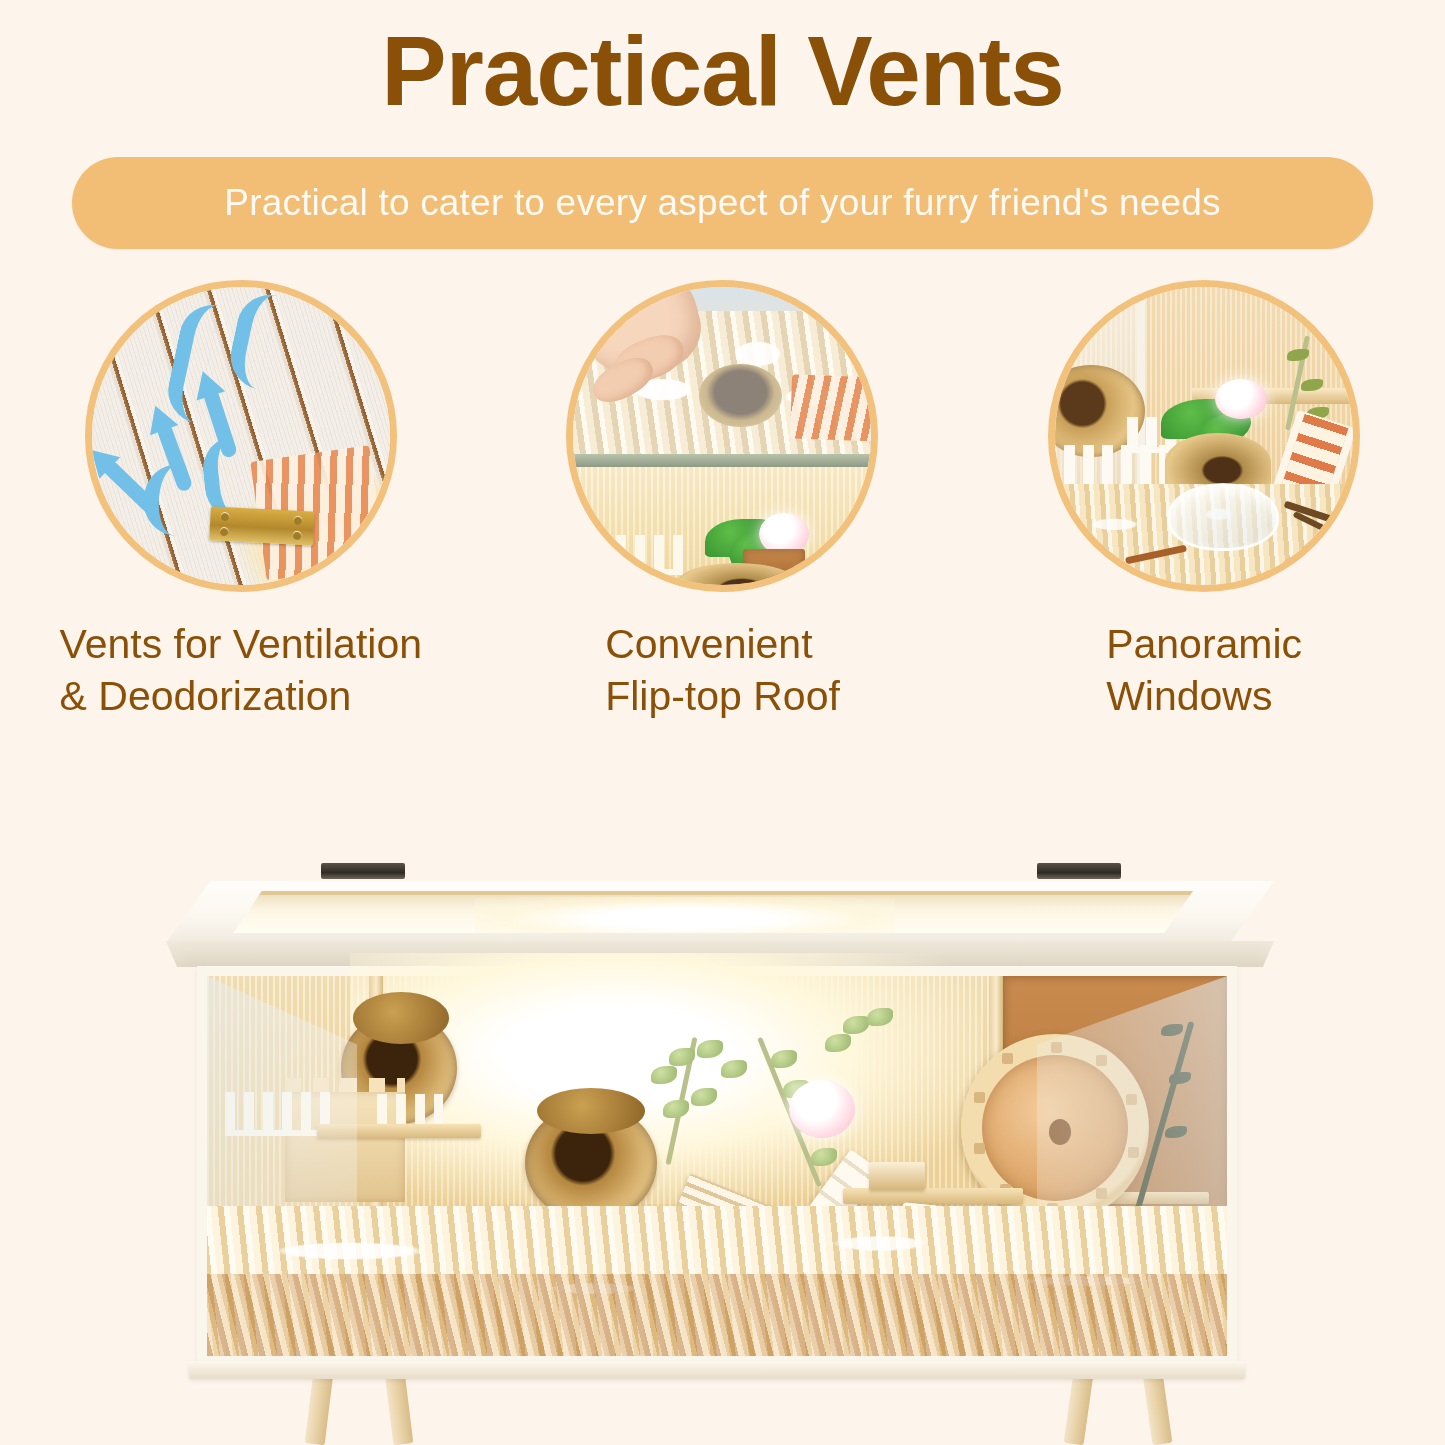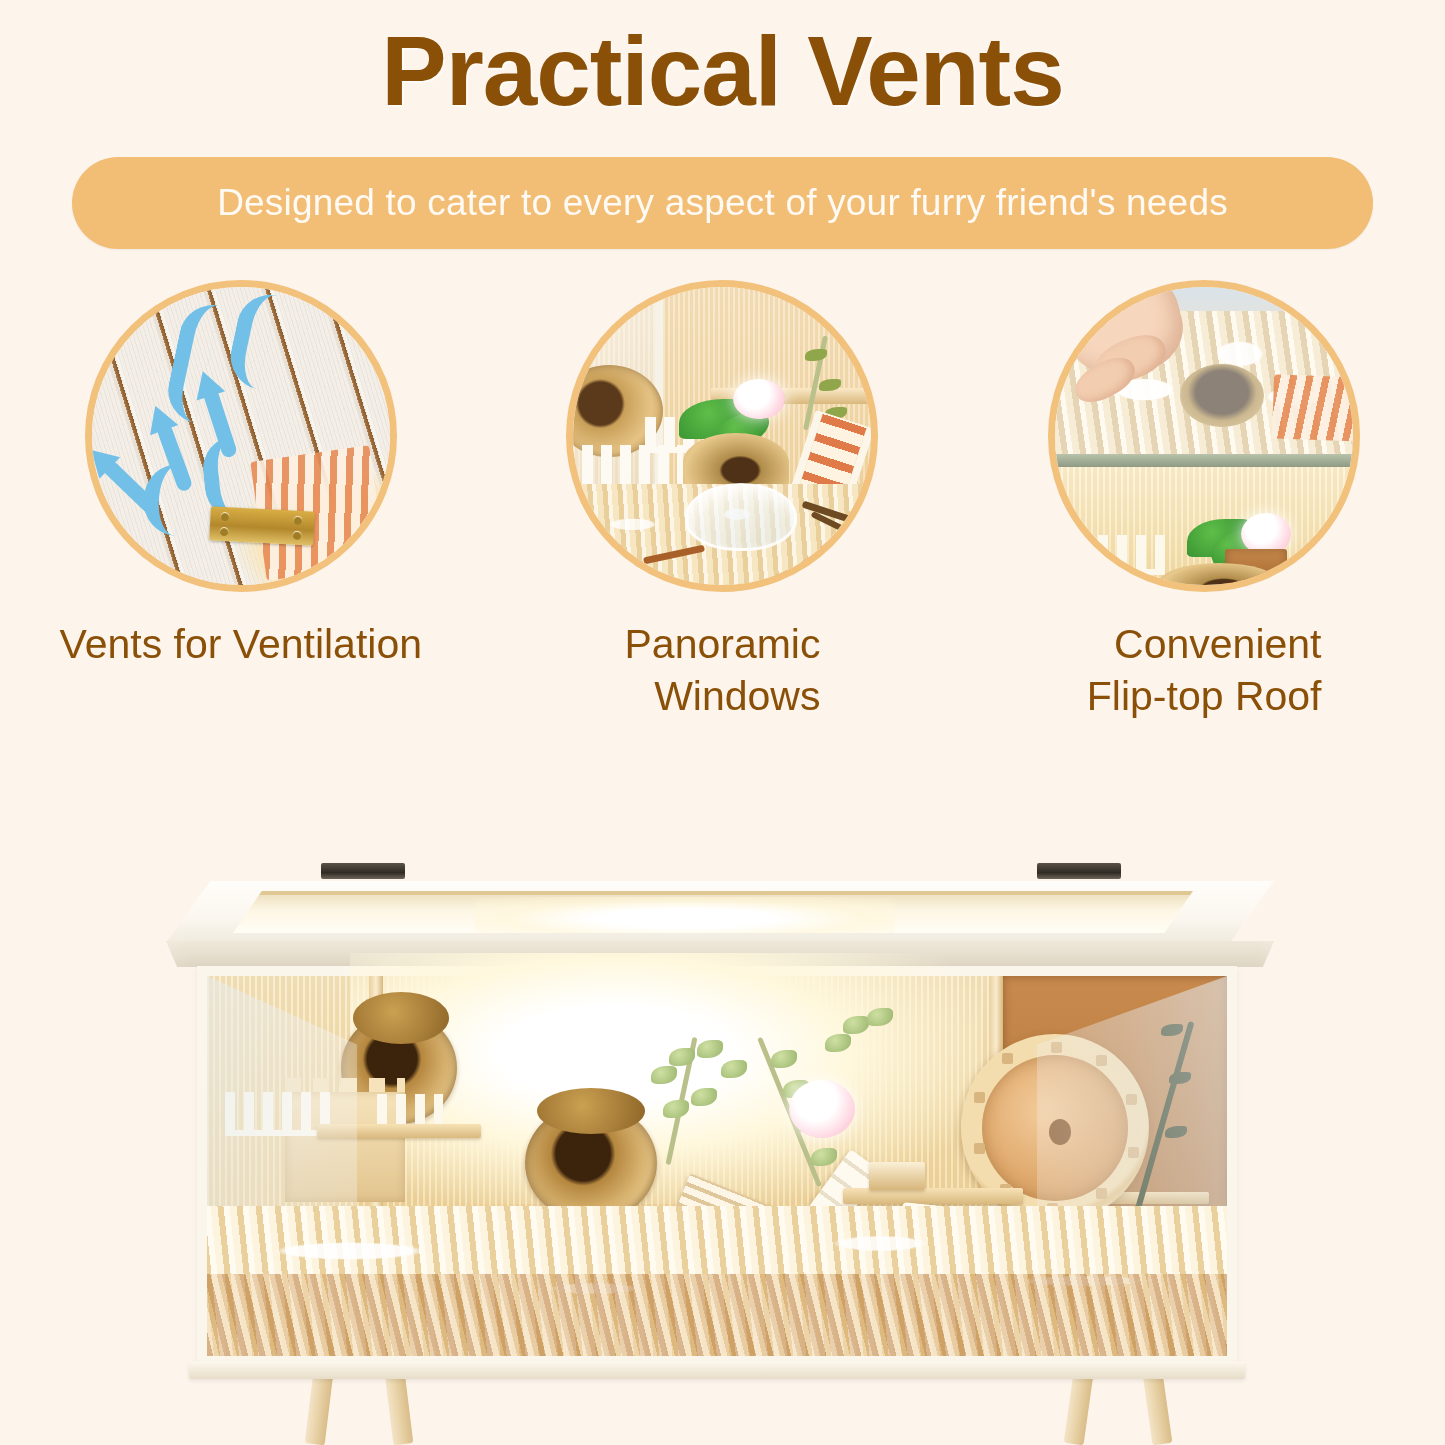--- a/index.html
+++ b/index.html
@@ -41,21 +41,21 @@
   }
   .feature { width:420px; display:flex; flex-direction:column; align-items:center; }
   .circle {
     width:312px; height:312px; border-radius:50%;
     border:7px solid #f2c17b;
     overflow:hidden; position:relative;
     background:#fbeedd;
   }
   .circle-inner { position:absolute; inset:0; }
   .caption {
-    margin-top:26px; text-align:right;
+    margin-top:26px; text-align:left;
     font-size:41px; color:#8a5008; line-height:1.28;
   }
 
   
   .slats { position:absolute; inset:-20%; background:
       repeating-linear-gradient(73deg,
         #f3efe8 0px, #f3efe8 44px,
         #e8e0d4 44px, #e8e0d4 47px,
         #a4703c 47px, #8d5f31 51px,
         #f7f4ee 51px, #f7f4ee 56px);
@@ -294,21 +294,21 @@
      background:linear-gradient(90deg,#fdf4ec 30%, rgba(253,244,236,0)); pointer-events:none; }
   .photo-fade-r { position:absolute; right:0; top:0; width:190px; height:100%;
      background:linear-gradient(270deg,#fdf4ec 30%, rgba(253,244,236,0)); pointer-events:none; }
 </style>
 </head>
 <body>
 
 <h1 class="title">Practical Vents</h1>
 
 <div class="subtitle-pill">
-  <span>Designed to cater to every aspect of your furry friend's needs</span>
+  <span>Practical to cater to every aspect of your furry friend's needs</span>
 </div>
 
 <div class="features">
 
   <div class="feature">
     <div class="circle">
       <div class="circle-inner">
         <div class="slats" style="transform:rotate(0deg)"></div>
         <div class="slat-grain"></div>
         <div class="warmglow"></div>
@@ -325,57 +325,21 @@
         <div class="hinge" style="left:118px; top:222px; transform:rotate(3deg);">
           <i style="left:10px; top:5px;"></i>
           <i style="left:10px; top:20px;"></i>
           <i style="right:12px; top:5px;"></i>
           <i style="right:12px; top:20px;"></i>
         </div>
       </div>
     </div>
     <div class="caption">
       <div>Vents for Ventilation</div>
-    </div>
-  </div>
-
-  <div class="feature">
-    <div class="circle">
-      <div class="circle-inner">
-        <div class="c2-wall"></div>
-        <div class="c2-grain"></div>
-        <div class="c2-shelf" style="top:34%; left:46%; right:0; width:auto;"></div>
-        <div class="c2-pane"></div>
-
-        <div class="nest" style="left:-18px; top:78px; width:108px; height:92px;"></div>
-        <div class="c2-fence" style="left:-10px; top:158px;"></div>
-        <div class="c2-fence" style="left:72px; top:130px; width:72px; height:36px;"></div>
-
-        <div class="greenleaf" style="left:106px; top:112px; width:74px; height:40px;"></div>
-        <div class="greenleaf" style="left:138px; top:128px; width:60px; height:32px; transform:rotate(-18deg);"></div>
-        <div class="pinkflower" style="left:160px; top:92px; width:52px; height:40px;"></div>
-        <div class="eucalstem" style="left:240px; top:48px; height:96px; transform:rotate(12deg);"></div>
-        <div class="vineleaf" style="left:232px; top:62px; background:#8fa64a;"></div>
-        <div class="vineleaf" style="left:246px; top:92px; background:#8fa64a;"></div>
-        <div class="vineleaf" style="left:252px; top:120px; background:#8fa64a;"></div>
-
-        <div class="tube" style="left:110px; top:146px; width:106px; height:78px;"></div>
-
-        <div class="ladder2" style="left:215px; top:128px;"></div>
-
-        <div class="bedding"></div>
-        <div class="domeglass" style="left:112px; top:196px; width:112px; height:68px;"></div>
-        <div class="twig" style="left:228px; top:224px; width:68px; height:7px; transform:rotate(18deg);"></div>
-        <div class="twig" style="left:236px; top:236px; width:56px; height:6px; transform:rotate(26deg);"></div>
-        <div class="twig" style="left:70px; top:264px; width:62px; height:7px; transform:rotate(-12deg); background:#a85f28;"></div>
-      </div>
-    </div>
-    <div class="caption">
-      <div>Panoramic</div>
-      <div>Windows</div>
+      <div>&amp; Deodorization</div>
     </div>
   </div>
 
   <div class="feature">
     <div class="circle">
       <div class="circle-inner">
         <div class="c3-bottom"></div>
         <div class="c3-bgrain"></div>
         <div class="c3-top"></div>
         <div class="c3-shav"></div>
@@ -391,20 +355,57 @@
         <div class="greenleaf" style="left:154px; top:246px; width:48px; height:28px; transform:rotate(-22deg);"></div>
         <div class="pinkflower" style="left:186px; top:226px; width:50px; height:42px;"></div>
         <div class="rwood" style="left:170px; top:262px; width:62px; height:34px; border-radius:3px;"></div>
         <div class="picket" style="left:24px; top:248px; width:86px; height:40px;"></div>
         <div class="tube" style="left:104px; top:276px; width:120px; height:52px;"></div>
       </div>
     </div>
     <div class="caption">
       <div>Convenient</div>
       <div>Flip-top Roof</div>
+    </div>
+  </div>
+
+  <div class="feature">
+    <div class="circle">
+      <div class="circle-inner">
+        <div class="c2-wall"></div>
+        <div class="c2-grain"></div>
+        <div class="c2-shelf" style="top:34%; left:46%; right:0; width:auto;"></div>
+        <div class="c2-pane"></div>
+
+        <div class="nest" style="left:-18px; top:78px; width:108px; height:92px;"></div>
+        <div class="c2-fence" style="left:-10px; top:158px;"></div>
+        <div class="c2-fence" style="left:72px; top:130px; width:72px; height:36px;"></div>
+
+        <div class="greenleaf" style="left:106px; top:112px; width:74px; height:40px;"></div>
+        <div class="greenleaf" style="left:138px; top:128px; width:60px; height:32px; transform:rotate(-18deg);"></div>
+        <div class="pinkflower" style="left:160px; top:92px; width:52px; height:40px;"></div>
+        <div class="eucalstem" style="left:240px; top:48px; height:96px; transform:rotate(12deg);"></div>
+        <div class="vineleaf" style="left:232px; top:62px; background:#8fa64a;"></div>
+        <div class="vineleaf" style="left:246px; top:92px; background:#8fa64a;"></div>
+        <div class="vineleaf" style="left:252px; top:120px; background:#8fa64a;"></div>
+
+        <div class="tube" style="left:110px; top:146px; width:106px; height:78px;"></div>
+
+        <div class="ladder2" style="left:215px; top:128px;"></div>
+
+        <div class="bedding"></div>
+        <div class="domeglass" style="left:112px; top:196px; width:112px; height:68px;"></div>
+        <div class="twig" style="left:228px; top:224px; width:68px; height:7px; transform:rotate(18deg);"></div>
+        <div class="twig" style="left:236px; top:236px; width:56px; height:6px; transform:rotate(26deg);"></div>
+        <div class="twig" style="left:70px; top:264px; width:62px; height:7px; transform:rotate(-12deg); background:#a85f28;"></div>
+      </div>
+    </div>
+    <div class="caption">
+      <div>Panoramic</div>
+      <div>Windows</div>
     </div>
   </div>
 
 </div>
 
 <div class="product">
 
   <div class="legs">
     <div class="leg" style="left:318px; height:110px; transform:rotate(7deg); transform-origin:top center;"></div>
     <div class="leg" style="left:380px; height:110px; transform:rotate(-7deg); transform-origin:top center;"></div>

